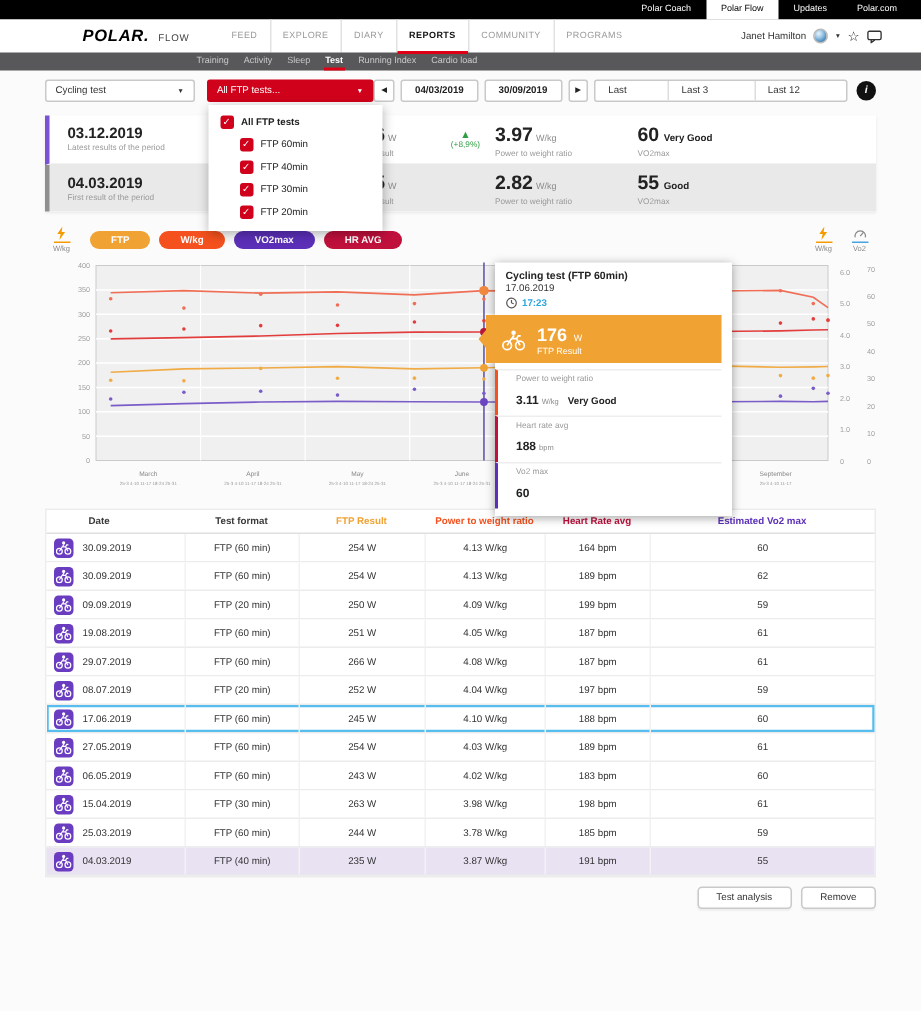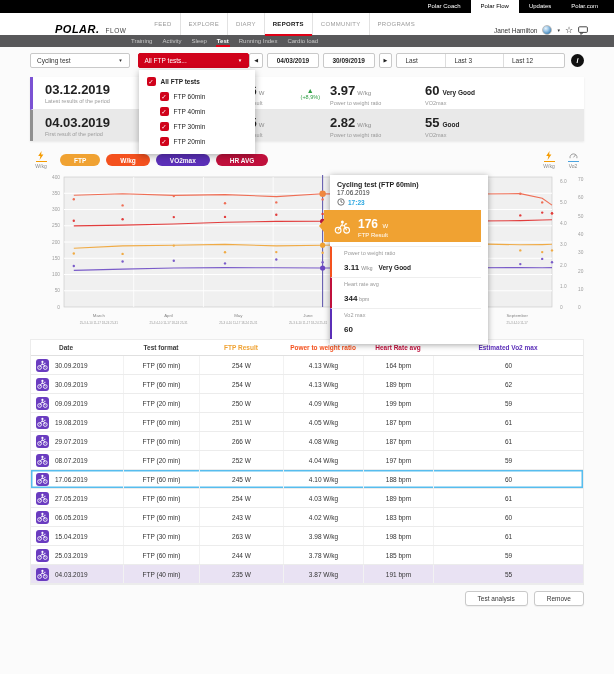--- a/index.html
+++ b/index.html
@@ -7,21 +7,21 @@
   body {
     height:674px; overflow:hidden; position:relative;
     font-family:"Liberation Sans","DejaVu Sans",sans-serif;
     background:#fbfbfb; color:#333;
   }
   
   .topbar { height:13px; background:#000; display:flex; justify-content:flex-end; padding-right:6px; }
   .topbar .tab { font-size:6px; line-height:13px; padding:0 10px; color:#fff; cursor:pointer; }
   .topbar .tab.active { background:#fff; color:#000; }
   
-  .header { height:22px; background:#fff; display:flex; align-items:flex-end; padding:0 26px 0 55px; position:relative; }
+  .header { height:22px; background:#fff; display:flex; align-items:center; padding:0 26px 0 55px; position:relative; }
   .logo { display:flex; align-items:baseline; gap:6px; }
   .logo-main { font-size:11px; font-weight:bold; font-style:italic; letter-spacing:0.5px; color:#000; }
   .logo-sub { font-size:6.5px; color:#444; letter-spacing:0.5px; }
   .mainnav { display:flex; margin-left:20px; height:100%; align-items:center; }
   .mainnav .nav-item { font-size:6px; color:#9a9a9a; padding:0 8px; height:100%; display:flex; align-items:center; position:relative; letter-spacing:0.3px; cursor:pointer; }
   .mainnav .nav-item + .nav-item { border-left:1px solid #e2e2e2; }
   .mainnav .nav-item.active { color:#111; font-weight:bold; }
   .mainnav .nav-item.active::after { content:""; position:absolute; left:0; right:0; bottom:-1px; height:2px; background:#e00016; z-index:6; }
   .userarea { margin-left:auto; display:flex; align-items:center; gap:5px; }
   .username { font-size:6.5px; color:#333; }
@@ -55,21 +55,21 @@
   .range-group { display:flex; height:15px; border:1px solid #c9c9c9; border-radius:2px; background:#fff; overflow:hidden; }
   .range-btn { font-size:6.5px; color:#333; padding:0 8px; line-height:13px; cursor:pointer; }
   .range-btn + .range-btn { border-left:1px solid #ddd; }
   .info-icon { width:13px; height:13px; min-width:13px; border-radius:50%; background:#111; color:#fff; font-size:7px; font-weight:bold; text-align:center; line-height:13px; font-style:italic; margin-left:2px; cursor:pointer; }
   .section-title { font-size:11px; font-weight:400; color:#4a4a4a; margin-top:12px; }
   
   .summary { margin-top:9px; box-shadow:0 1px 2px rgba(0,0,0,0.08); }
   .sum-row { display:flex; align-items:center; background:#fff; border-left:3px solid #7b52d3; padding-left:12px; height:33px; border-bottom:1px solid #e8e8e8; }
   .sum-row.alt { background:#e9e9e9; height:31px; border-bottom:none; }
   .s-c1 { width:110px; } .s-c2 { width:80px; } .s-c3 { width:95px; display:flex; align-items:center; } .s-c4 { width:95px; } .s-c5 { flex:1; }
-  .s-date { font-size:13px; font-weight:bold; color:#222; }
+  .s-date { font-size:10px; font-weight:bold; color:#222; }
   .s-cap { font-size:5.5px; color:#9a9a9a; margin-top:1px; }
   .s-format { font-size:9px; color:#222; }
   .s-big { font-size:13px; font-weight:bold; color:#222; }
   .s-unit { font-size:6px; color:#8a8a8a; margin-left:2px; }
   .s-rating { font-size:6.5px; font-weight:bold; color:#222; margin-left:3px; }
   .s-delta { margin-left:auto; margin-right:10px; text-align:center; }
   .s-delta .tri { color:#2e9e44; font-size:7px; line-height:7px; display:block; }
   .s-delta .pct { color:#2e9e44; font-size:5.5px; display:block; }
   
   .chart-block { margin-top:8px; }
@@ -434,21 +434,21 @@
             <div><span class="tt-val">176</span> <span class="tt-vunit">W</span></div>
             <div class="tt-vcap">FTP Result</div>
           </div>
         </div>
         <div class="tt-sec" style="border-left-color: rgb(244, 81, 30);">
           <div class="m-label">Power to weight ratio</div>
           <div><span class="m-val">3.11</span><span class="m-unit">W/kg</span><span class="m-rating">Very Good</span></div>
         </div>
         <div class="tt-sec" style="border-left-color: rgb(192, 16, 60);">
           <div class="m-label">Heart rate avg</div>
-          <div><span class="m-val">344</span><span class="m-unit">bpm</span></div>
+          <div><span class="m-val">188</span><span class="m-unit">bpm</span></div>
         </div>
         <div class="tt-sec" style="border-left-color: rgb(91, 47, 184);">
           <div class="m-label">Vo2 max</div>
           <div><span class="m-val">60</span></div>
         </div>
       </div>
     </div>
   </div>
 
   <div class="table" id="table">

